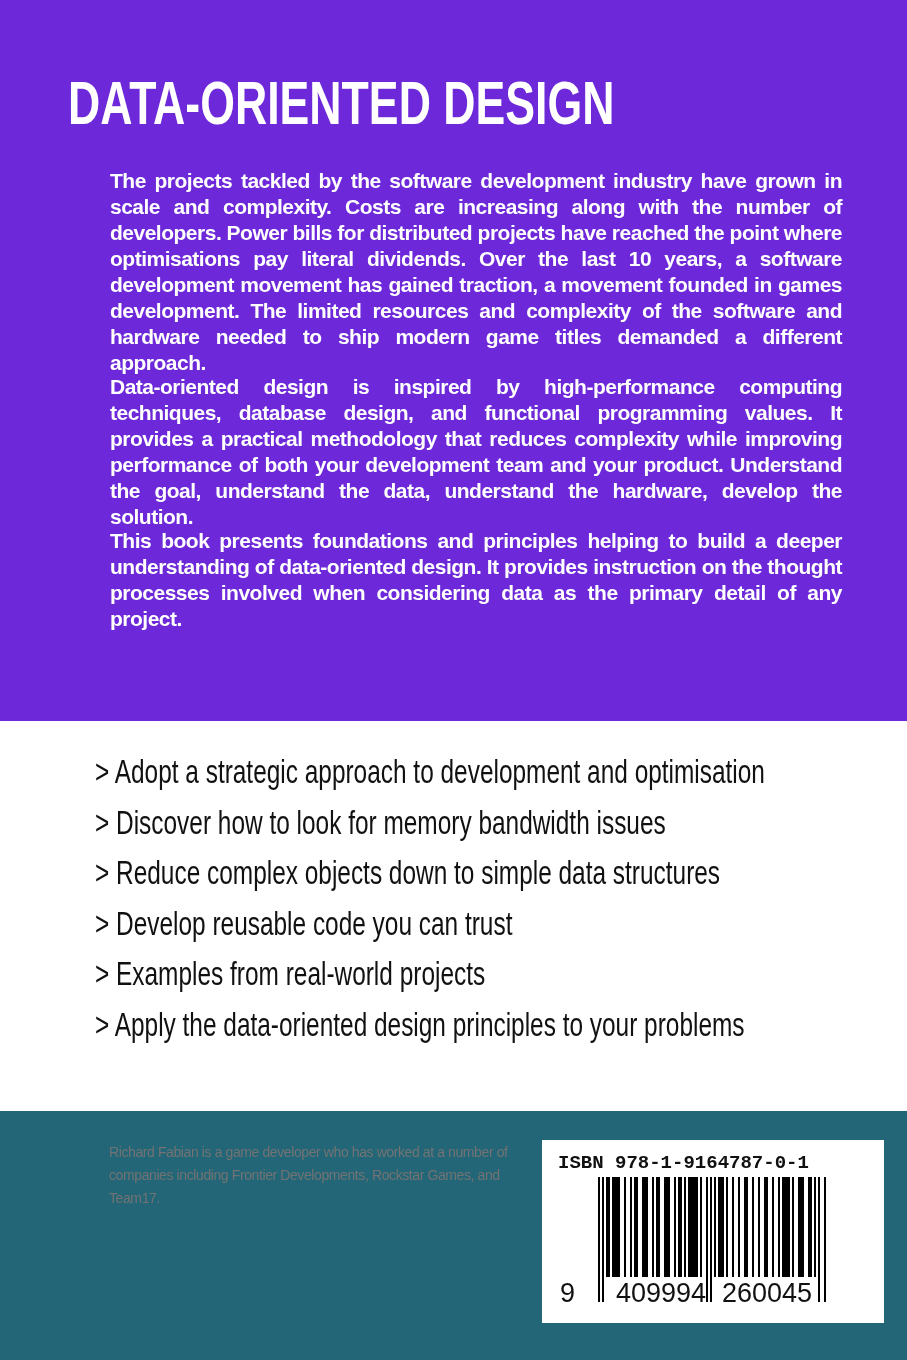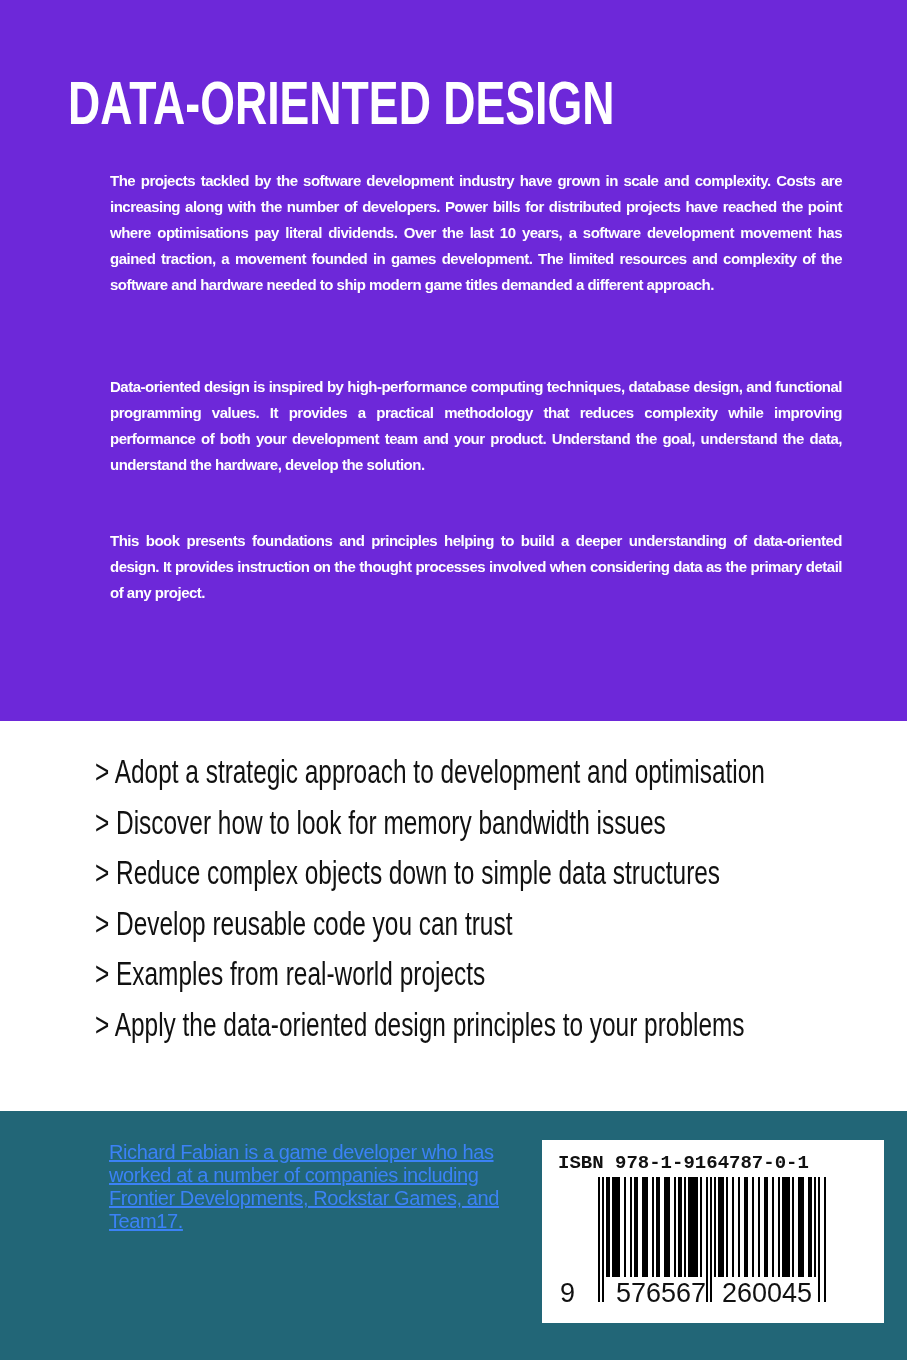--- a/index.html
+++ b/index.html
@@ -16,21 +16,21 @@
       position: absolute; left: 68px; top: 70px;
       color: #ffffff; font-family: "Liberation Sans", sans-serif;
       font-weight: bold; font-size: 62px; line-height: 66px;
       transform: scaleX(0.72); transform-origin: left top;
       letter-spacing: 0px; white-space: nowrap;
     }
     .blurb {
       position: absolute; left: 110px; width: 732px;
       color: #ffffff; font-weight: bold;
       font-family: "Liberation Sans", sans-serif;
-      font-size: 15px; line-height: 26px;
+      font-size: 21px; line-height: 26px;
       text-align: justify; margin: 0;
       letter-spacing: -0.5px;
     }
     .p1 { top: 168px; }
     .p2 { top: 374px; }
     .p3 { top: 528px; }
     .mid {
       position: absolute; left: 0; top: 721px; width: 907px; height: 390px;
       background: #ffffff;
     }
@@ -40,24 +40,23 @@
       font-size: 33px; line-height: 50.5px; color: #111111;
       white-space: nowrap;
       transform: scaleX(0.74); transform-origin: left center;
     }
     .bottom {
       position: absolute; left: 0; top: 1111px; width: 907px; height: 249px;
       background: #226677;
     }
     .bio {
       position: absolute; left: 109px; top: 1141px; width: 400px;
-      color: #3b82f6; font-family: "Liberation Sans", sans-serif;
-      font-size: 20px; line-height: 23px; margin: 0;
+      color: #737373; font-family: "Liberation Sans", sans-serif;
+      font-size: 14px; line-height: 23px; margin: 0;
       letter-spacing: -0.4px;
-      text-decoration: underline;
     }
     .isbn-box {
       position: absolute; left: 542px; top: 1140px; width: 342px; height: 183px;
       background: #ffffff;
     }
     .isbn-text {
       position: absolute; left: 16px; top: 12px;
       font-family: "Liberation Mono", monospace; font-weight: bold;
       font-size: 19px; color: #111111; white-space: nowrap;
     }
@@ -128,15 +127,15 @@
       <rect x="184" y="0" width="8" height="100"></rect>
       <rect x="194" y="0" width="2" height="100"></rect>
       <rect x="200" y="0" width="6" height="100"></rect>
       <rect x="210" y="0" width="4" height="100"></rect>
       <rect x="216" y="0" width="2" height="100"></rect>
       <rect x="220" y="0" width="2" height="125"></rect>
       <rect x="226" y="0" width="2" height="125"></rect>
     </g>
   </svg>
   <div class="isbn-digits" style="left:18px">9</div>
-  <div class="isbn-digits" style="left:74px">576567</div>
+  <div class="isbn-digits" style="left:74px">409994</div>
   <div class="isbn-digits" style="left:180px">260045</div>
 </div>
 
 </body></html>

